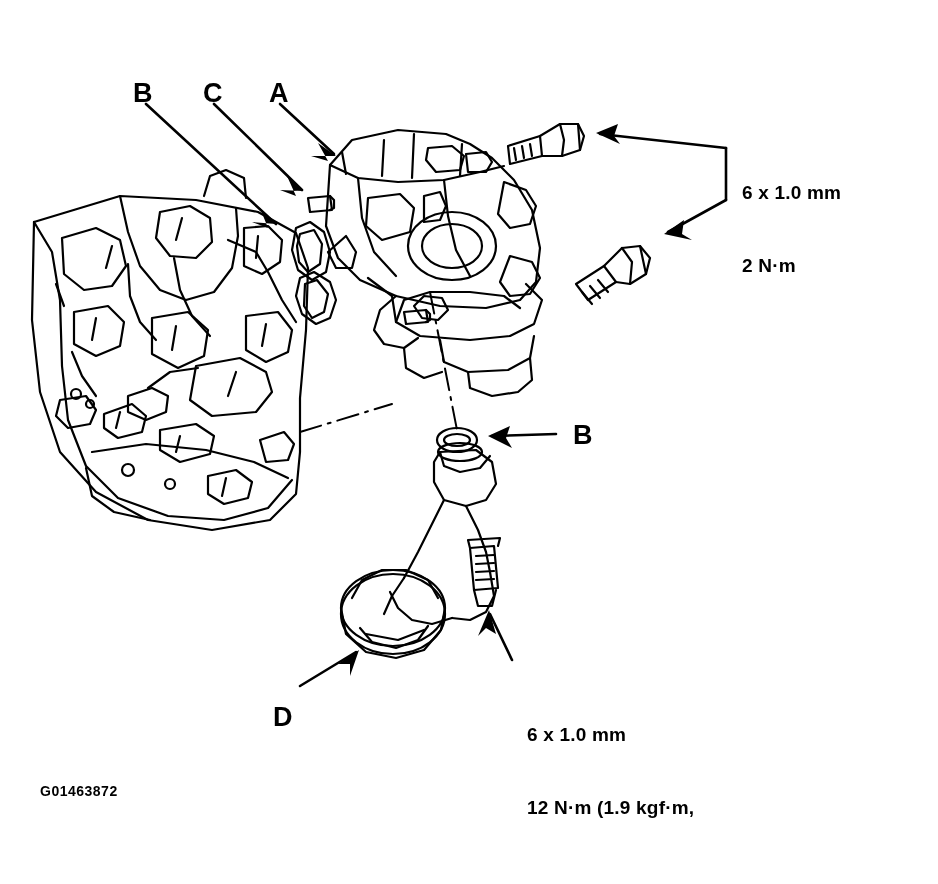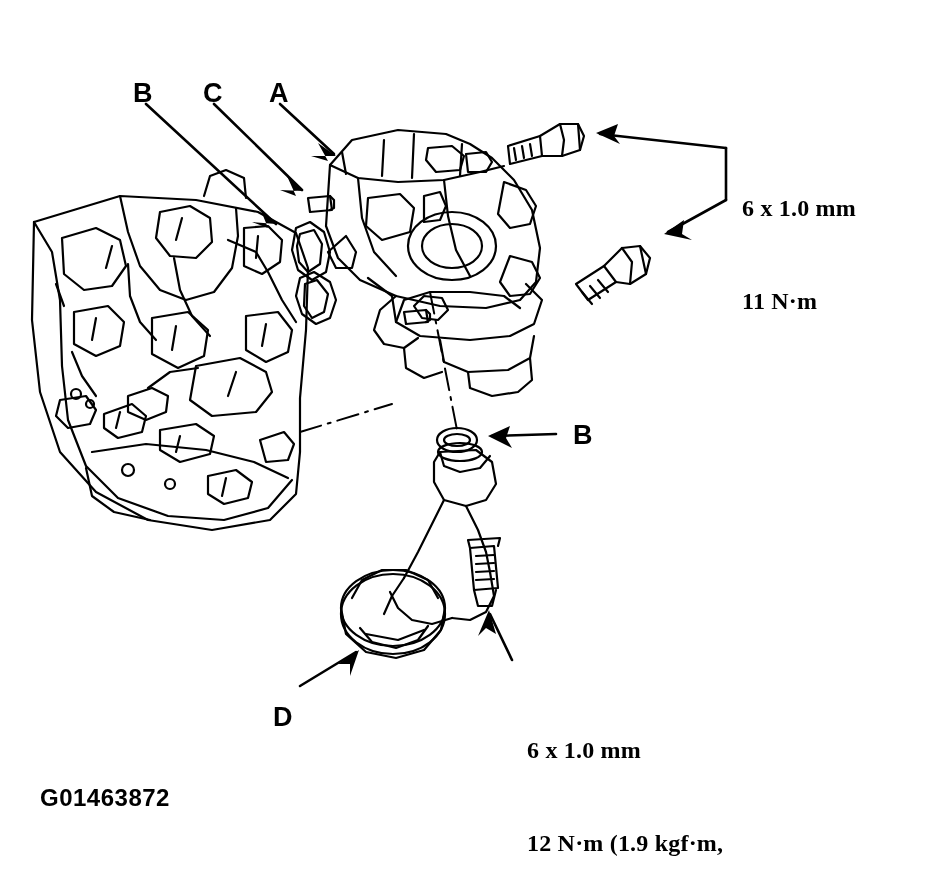--- a/index.html
+++ b/index.html
@@ -28,26 +28,25 @@
     font-weight: bold;
     color: #000000;
     white-space: pre;
     line-height: 1.28;
   }
   .callout-letter {
     font-size: 27px;
     letter-spacing: 0.5px;
   }
   .torque-note {
-    font-size: 24px;
+    font-size: 19px;
     letter-spacing: 0.2px;
-    font-family: Liberation Serif, serif;
   }
   .figure-id {
-    font-size: 24px;
+    font-size: 14px;
     font-weight: bold;
     letter-spacing: 0.5px;
   }
 </style>
 </head>
 <body>
 
 <div id="page">
 
   <svg class="svg-layer" viewBox="0 0 938 884">
@@ -239,21 +238,21 @@
   </svg>
 
   <div class="label callout-letter" style="left:133px; top:76px;">B</div>
   <div class="label callout-letter" style="left:203px; top:76px;">C</div>
   <div class="label callout-letter" style="left:269px; top:76px;">A</div>
   <div class="label callout-letter" style="left:573px; top:418px;">B</div>
   <div class="label callout-letter" style="left:273px; top:700px;">D</div>
 
   <div class="label torque-note" style="left:742px; top:132px;">
     <div>6 x 1.0 mm</div>
-    <div>11 N·m</div>
+    <div>2 N·m</div>
   </div>
 
   <div class="label torque-note" style="left:527px; top:674px;">
     <div>6 x 1.0 mm</div>
     <div>12 N·m (1.9 kgf·m,</div>
     
   </div>
 
   <div class="label figure-id" style="left:40px; top:783px;">G01463872</div>
 

